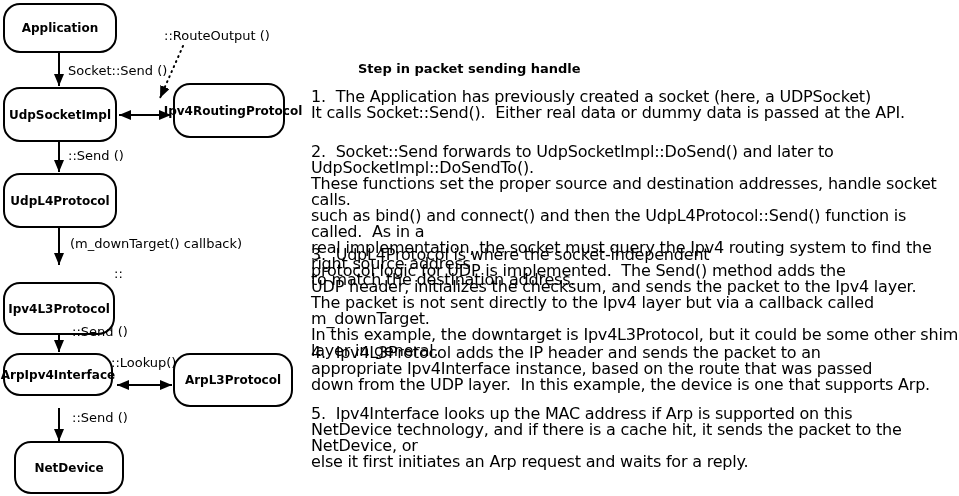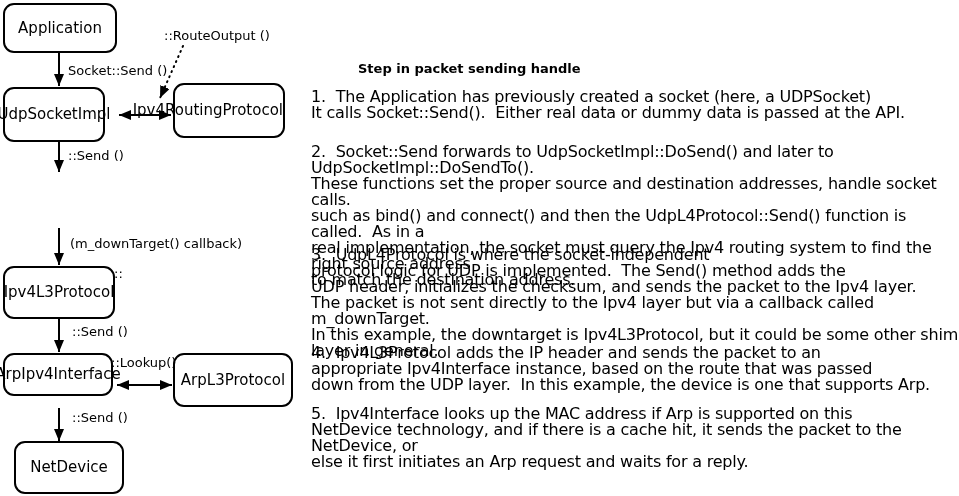--- a/index.html
+++ b/index.html
@@ -15,30 +15,31 @@
   .arrows {
     position: absolute;
     left: 0; top: 0;
     width: 959px; height: 496px;
     pointer-events: none;
   }
   .node {
     position: absolute;
     box-sizing: border-box;
     border: 2px solid #000000;
-    border-radius: 11px;
+    border-radius: 17px;
     background: #ffffff;
     display: flex;
     align-items: center;
     justify-content: center;
-    font-size: 15px;
+    font-size: 12px;
     line-height: 1;
+    font-weight: bold;
   }
   .node span { white-space: nowrap; }
-  .node.left-text { justify-content: flex-end; padding-left: 8px; }
+  .node.left-text { justify-content: center; padding-left: 8px; }
   .elabel {
     position: absolute;
     font-size: 13px;
     line-height: 14px;
     white-space: nowrap;
     text-align: right;
   }
   .panel-title {
     position: absolute;
     left: 358px; top: 61px;
@@ -80,30 +81,33 @@
       <line x1="119" y1="115" x2="171" y2="115" marker-start="url(#ahrev)" marker-end="url(#ah)"></line>
       <line x1="117" y1="385" x2="172" y2="385" marker-start="url(#ahrev)" marker-end="url(#ah)"></line>
       <line x1="183" y1="46" x2="160" y2="98" stroke-dasharray="1 4.5" stroke-linecap="round" marker-end="url(#ah)"></line>
     </g>
   </svg>
 
   <div class="node" style="left:3px; top:3px; width:114px; height:50px">
     <span>Application</span>
   </div>
 
-  <div class="node" style="left:3px; top:87px; width:102px; height:55px">
+  <div class="node" style="left:3px; top:87px; width:114px; height:55px">
     <span>UdpSocketImpl</span>
   </div>
 
   <div class="node left-text" style="left:173px; top:83px; width:112px; height:55px">
     <span>Ipv4RoutingProtocol</span>
   </div>
 
+  <div class="node" style="left:3px; top:173px; width:114px; height:55px">
+    <span>UdpL4Protocol</span>
+  </div>
 
-  <div class="node" style="left:3px; top:266px; width:112px; height:53px">
+  <div class="node" style="left:3px; top:282px; width:112px; height:53px">
     <span>Ipv4L3Protocol</span>
   </div>
 
   <div class="node" style="left:3px; top:353px; width:110px; height:43px">
     <span>ArpIpv4Interface</span>
   </div>
 
   <div class="node" style="left:173px; top:353px; width:120px; height:54px">
     <span>ArpL3Protocol</span>
   </div>

